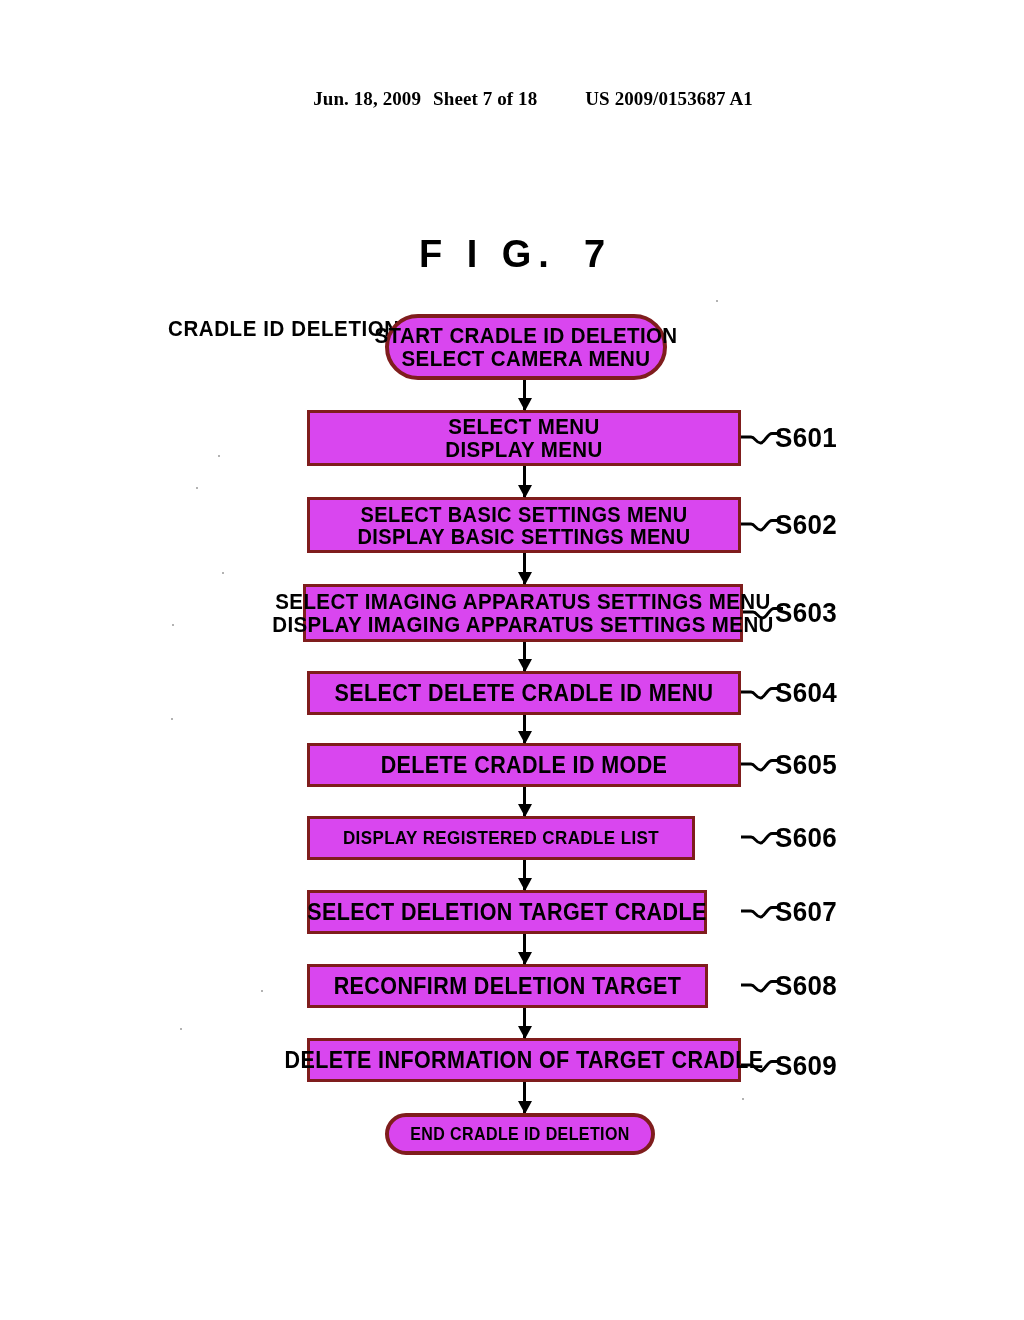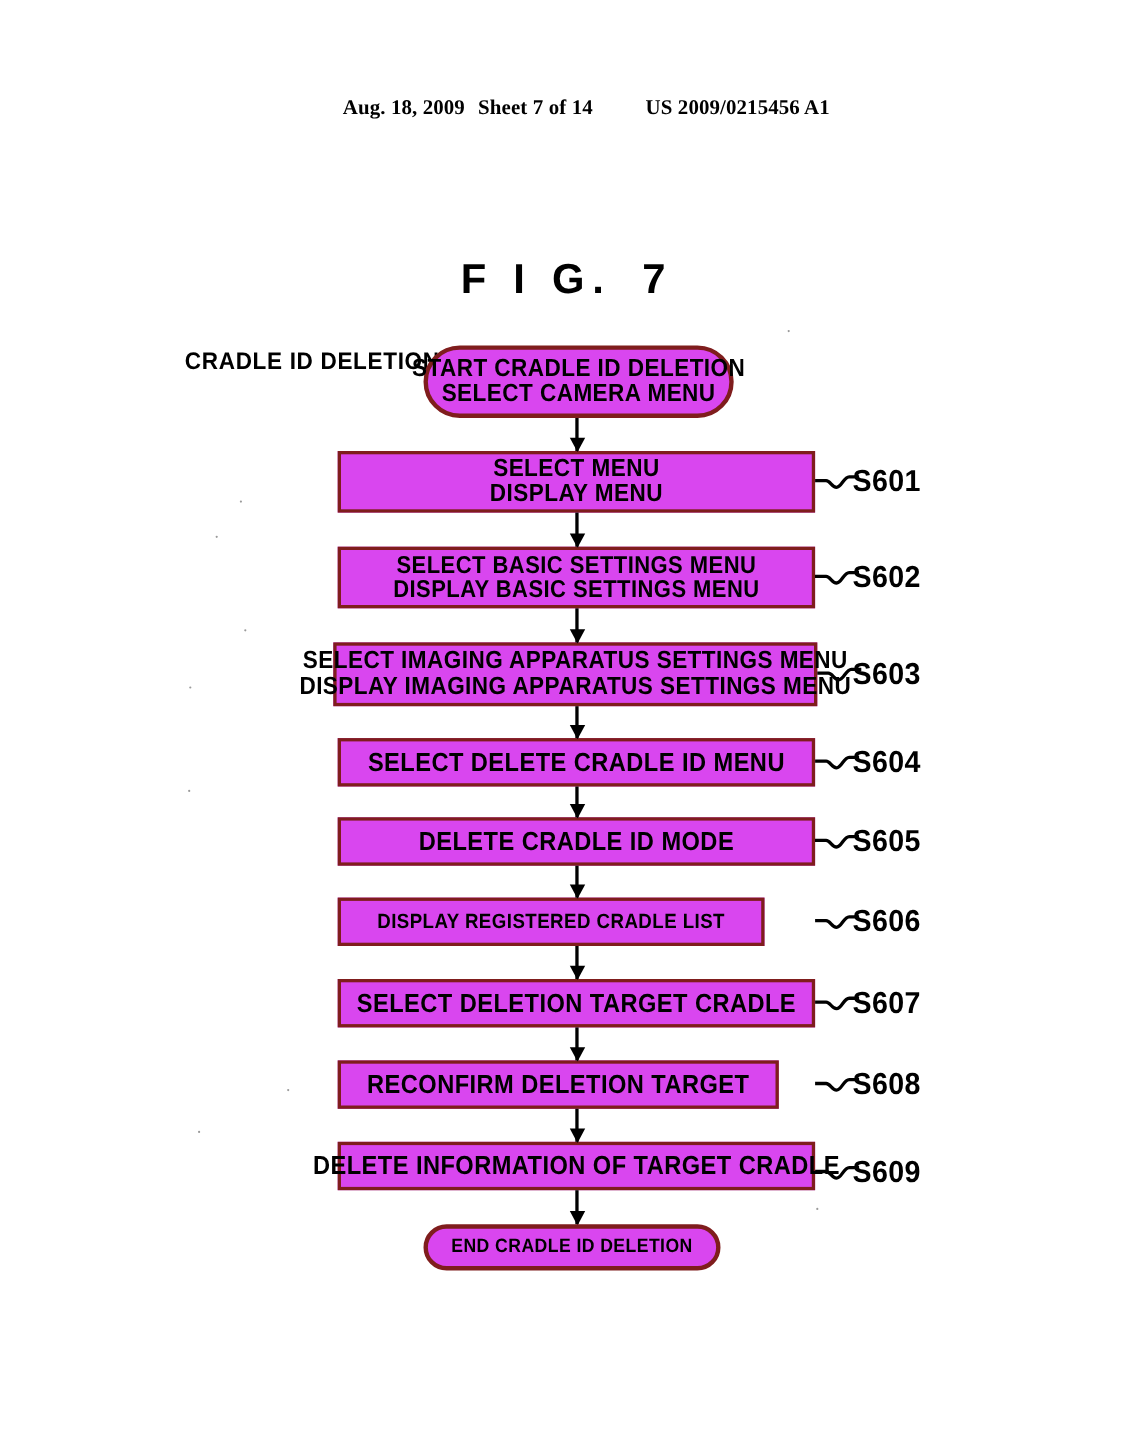--- a/index.html
+++ b/index.html
@@ -132,23 +132,23 @@
     background: #9a9a9a;
     width: 2px;
     height: 2px;
     border-radius: 50%;
   }
 </style>
 </head>
 <body>
 
 <div class="pat-header">
-  <span class="h-date">Aug. 18, 2009</span>
-  <span class="h-sheet">Sheet 7 of 14</span>
-  <span class="h-num">US 2009/0215456 A1</span>
+  <span class="h-date">Jun. 18, 2009</span>
+  <span class="h-sheet">Sheet 7 of 18</span>
+  <span class="h-num">US 2009/0153687 A1</span>
 </div>
 
 <div class="fig-title">
   <span class="fig-word">F I G.</span><span class="fig-num">7</span>
 </div>
 
 <div class="side-caption">CRADLE ID DELETION</div>
 
 <div id="flowchart-root">
     <div class="node terminal" style="left: 385px; top: 314px; width: 282px; height: 66px; font-size: 20.5px;">
@@ -199,21 +199,21 @@
       </svg></div>
     <div class="step-label" style="left: 775px; top: 749px;">S605</div>
     <div class="node " style="left: 307px; top: 816px; width: 388px; height: 44px; font-size: 17px;">
       <span class="ln">DISPLAY REGISTERED CRADLE LIST</span>
     </div>
     <div class="arrow" style="left: 523px; top: 787px; height: 29px;"></div>
     <div class="leader" style="left: 741px; top: 824px; width: 40px; height: 28px;"><svg width="40" height="28" viewBox="0 0 40 28">
         <path d="M0,13 L10,13 C14,13 15,19 19.5,19 C24,19 26,9.5 31,9.5 L40,9.5" fill="none" stroke="#000" stroke-width="3" stroke-linecap="round"></path>
       </svg></div>
     <div class="step-label" style="left: 775px; top: 822px;">S606</div>
-    <div class="node " style="left: 307px; top: 890px; width: 434px; height: 44px; font-size: 21.5px;">
+    <div class="node " style="left: 307px; top: 890px; width: 400px; height: 44px; font-size: 21.5px;">
       <span class="ln">SELECT DELETION TARGET CRADLE</span>
     </div>
     <div class="arrow" style="left: 523px; top: 860px; height: 30px;"></div>
     <div class="leader" style="left: 741px; top: 898px; width: 40px; height: 28px;"><svg width="40" height="28" viewBox="0 0 40 28">
         <path d="M0,13 L10,13 C14,13 15,19 19.5,19 C24,19 26,9.5 31,9.5 L40,9.5" fill="none" stroke="#000" stroke-width="3" stroke-linecap="round"></path>
       </svg></div>
     <div class="step-label" style="left: 775px; top: 896px;">S607</div>
     <div class="node " style="left: 307px; top: 964px; width: 401px; height: 44px; font-size: 21.5px;">
       <span class="ln">RECONFIRM DELETION TARGET</span>
     </div>

